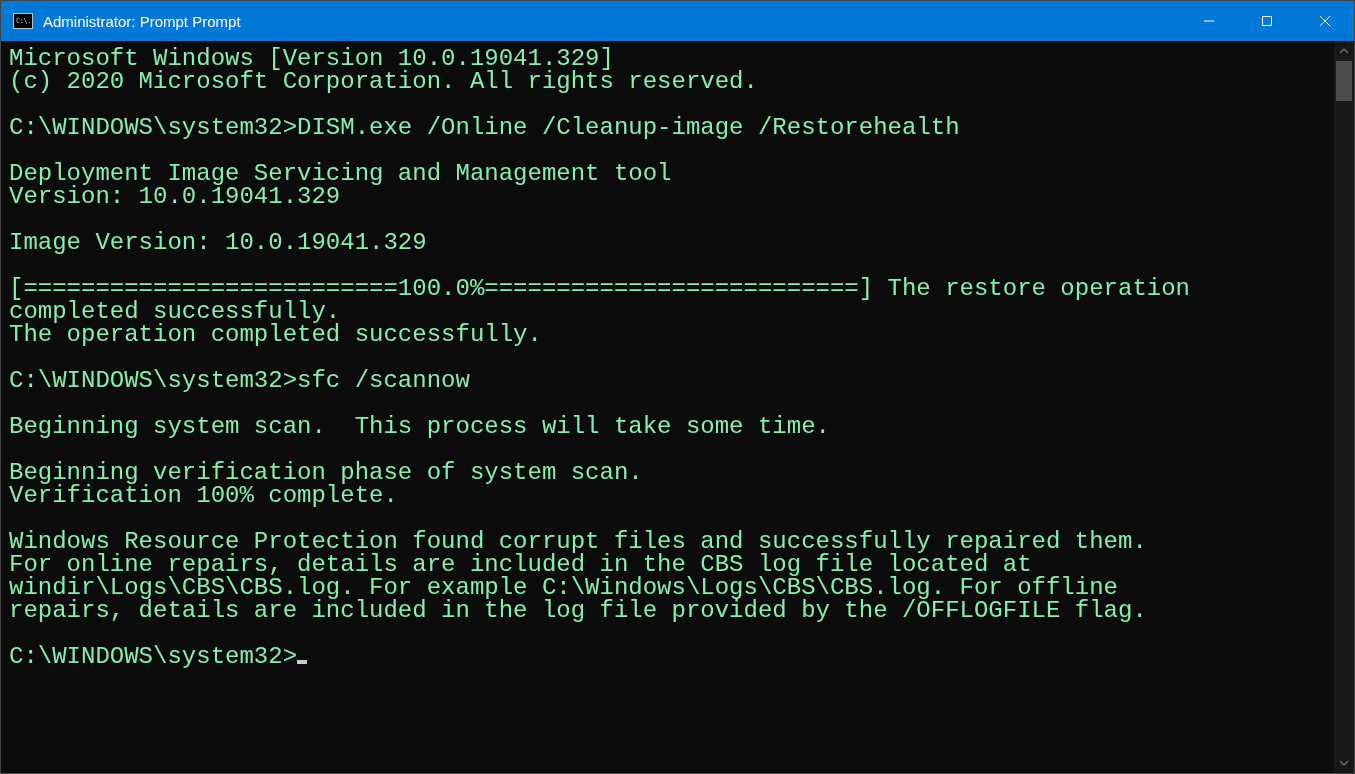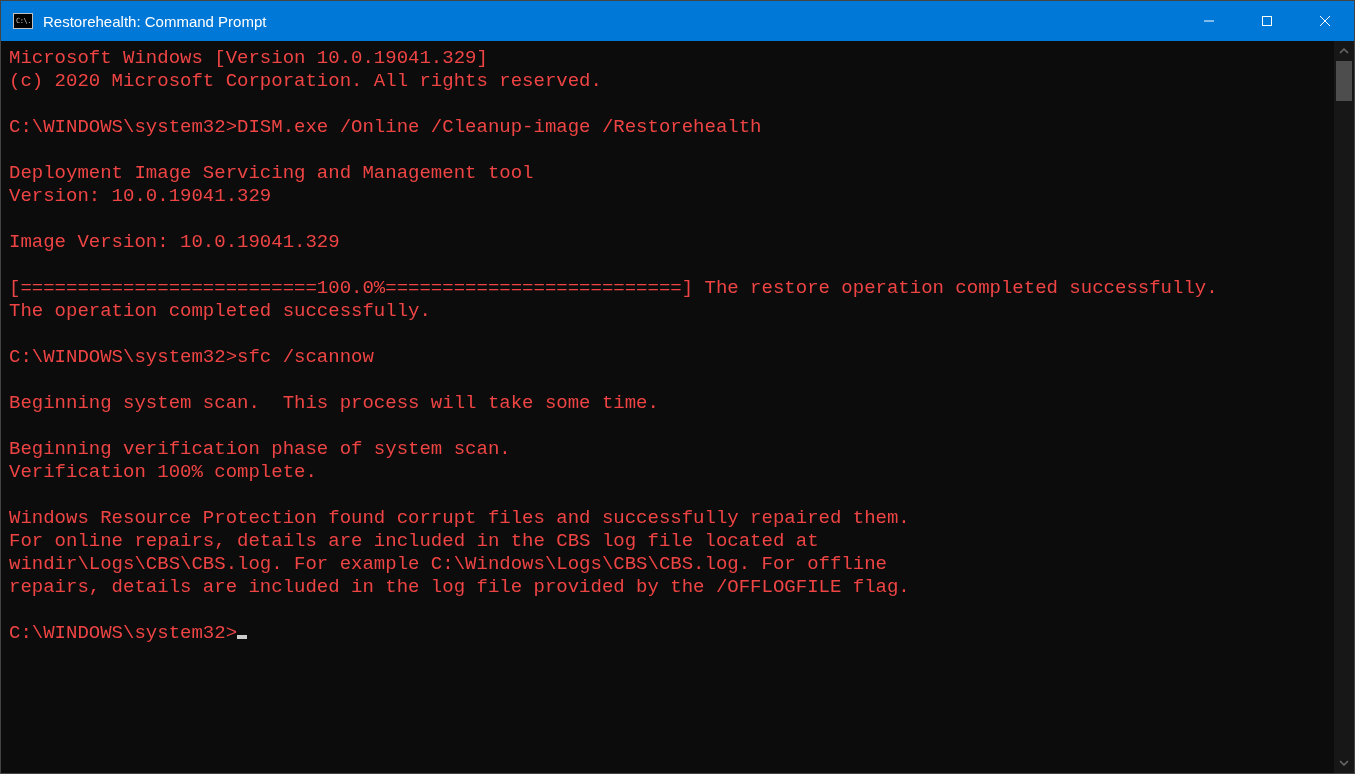--- a/index.html
+++ b/index.html
@@ -61,23 +61,23 @@
   .win-btn svg { stroke: #ffffff; stroke-width: 1; fill: none; }
   .console-wrap {
     flex: 1;
     display: flex;
     background: #0c0c0c;
   }
   .console {
     flex: 1;
     padding: 6px 8px;
     font-family: Consolas, "Courier New", monospace;
-    font-size: 19px;
+    font-size: 24px;
     line-height: 23px;
-    color: #ef4444;
+    color: #86efac;
     white-space: pre-wrap;
     overflow: hidden;
   }
   .scrollbar {
     width: 20px;
     background: #171717;
     display: flex;
     flex-direction: column;
     align-items: center;
   }
@@ -110,21 +110,21 @@
 </style>
 </head>
 <body>
 
 <div class="window">
 
   <div class="titlebar">
     <div class="titlebar-icon">
       <span class="titlebar-icon-text">C:\.</span>
     </div>
-    <div class="titlebar-title">Restorehealth: Command Prompt</div>
+    <div class="titlebar-title">Administrator: Prompt Prompt</div>
     <div class="titlebar-spacer"></div>
     <div class="win-controls">
       <div class="win-btn">
         <svg width="12" height="12" viewBox="0 0 12 12">
             <line x1="1" y1="6" x2="11" y2="6"></line>
           </svg>
       </div>
       <div class="win-btn">
         <svg width="12" height="12" viewBox="0 0 12 12">
             <rect x="1.5" y="1.5" width="9" height="9"></rect>

